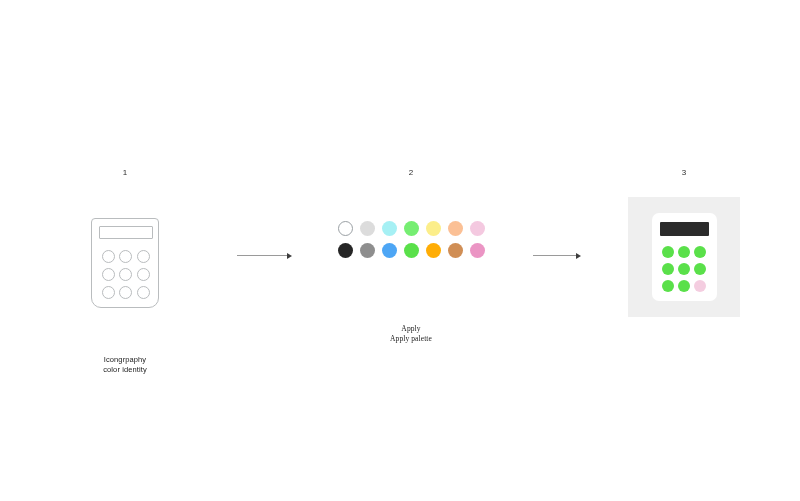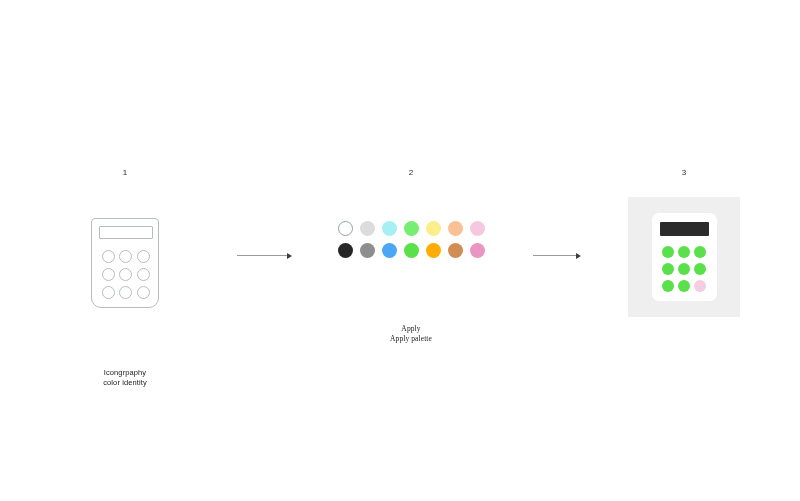--- a/index.html
+++ b/index.html
@@ -49,21 +49,21 @@
     line-height: 9.5px;
     color: #222222;
     letter-spacing: 0.1px;
     white-space: nowrap;
   }
   .step-caption .cap-line { display: block; }
 
   
   #step-1 { left: 62px; width: 126px; }
   #step-1 .step-body { height: 126px; margin-top: 22px; }
-  #step-1 .step-caption { margin-top: 42px; }
+  #step-1 .step-caption { margin-top: 29px; }
 
   .calc-outline {
     position: relative;
     width: 68px;
     height: 90px;
     box-sizing: border-box;
     border: 1px solid #b9bcbe;
     border-radius: 4px 4px 10px 10px;
     background: #ffffff;
   }

